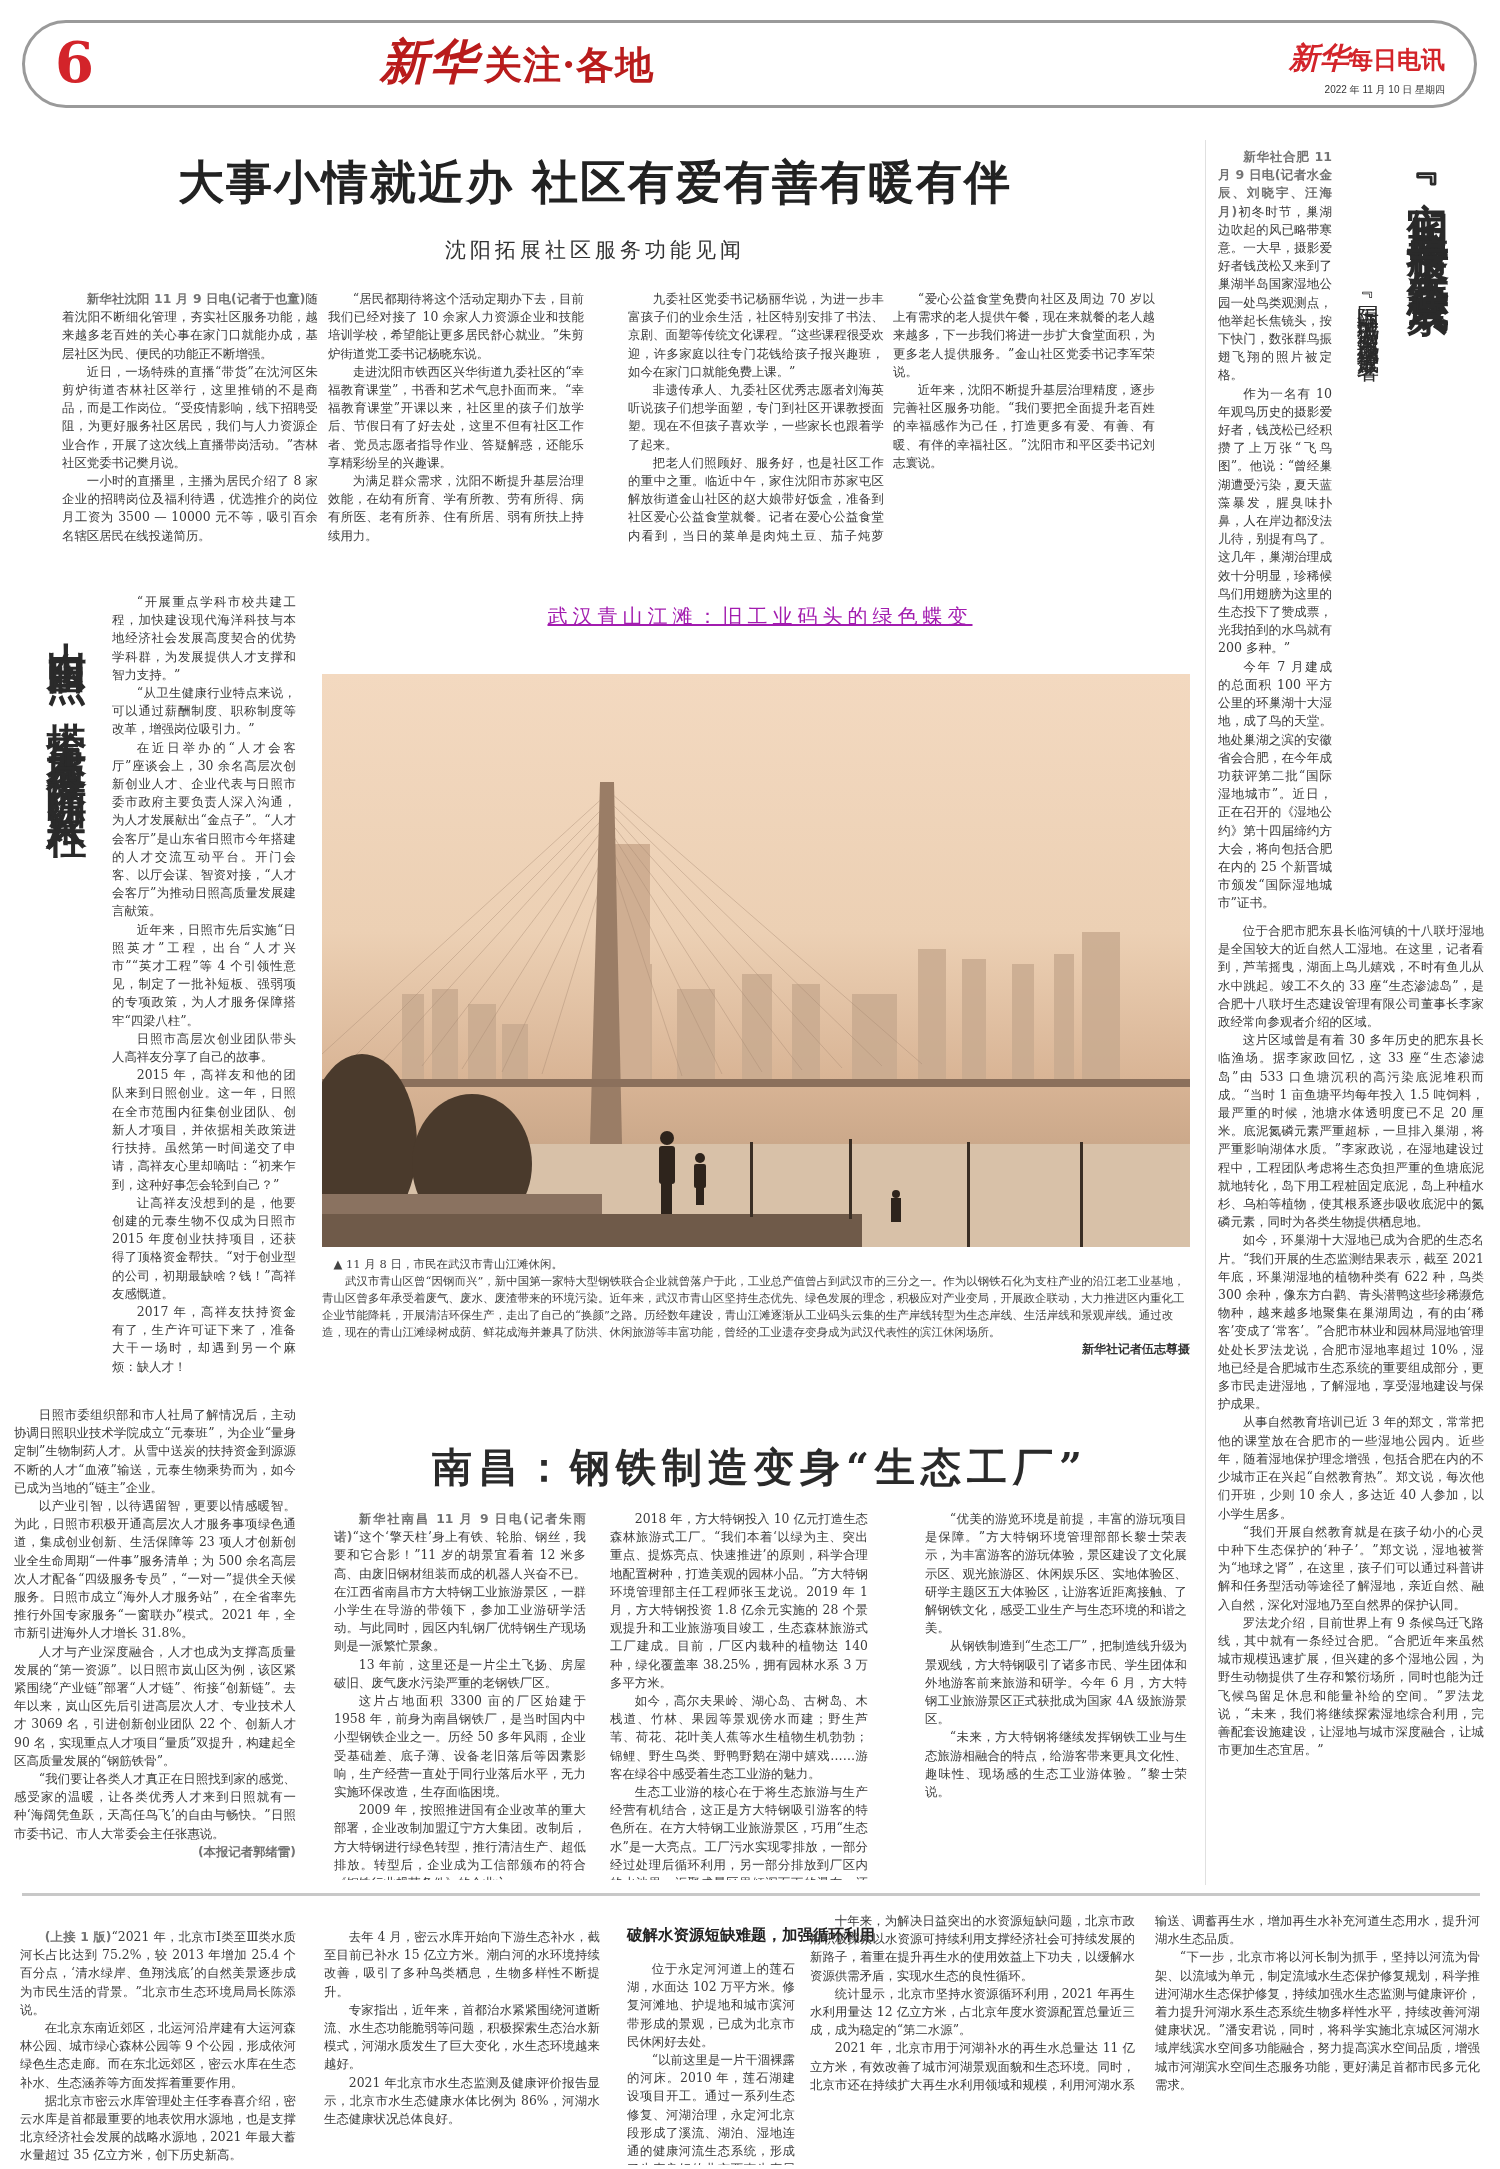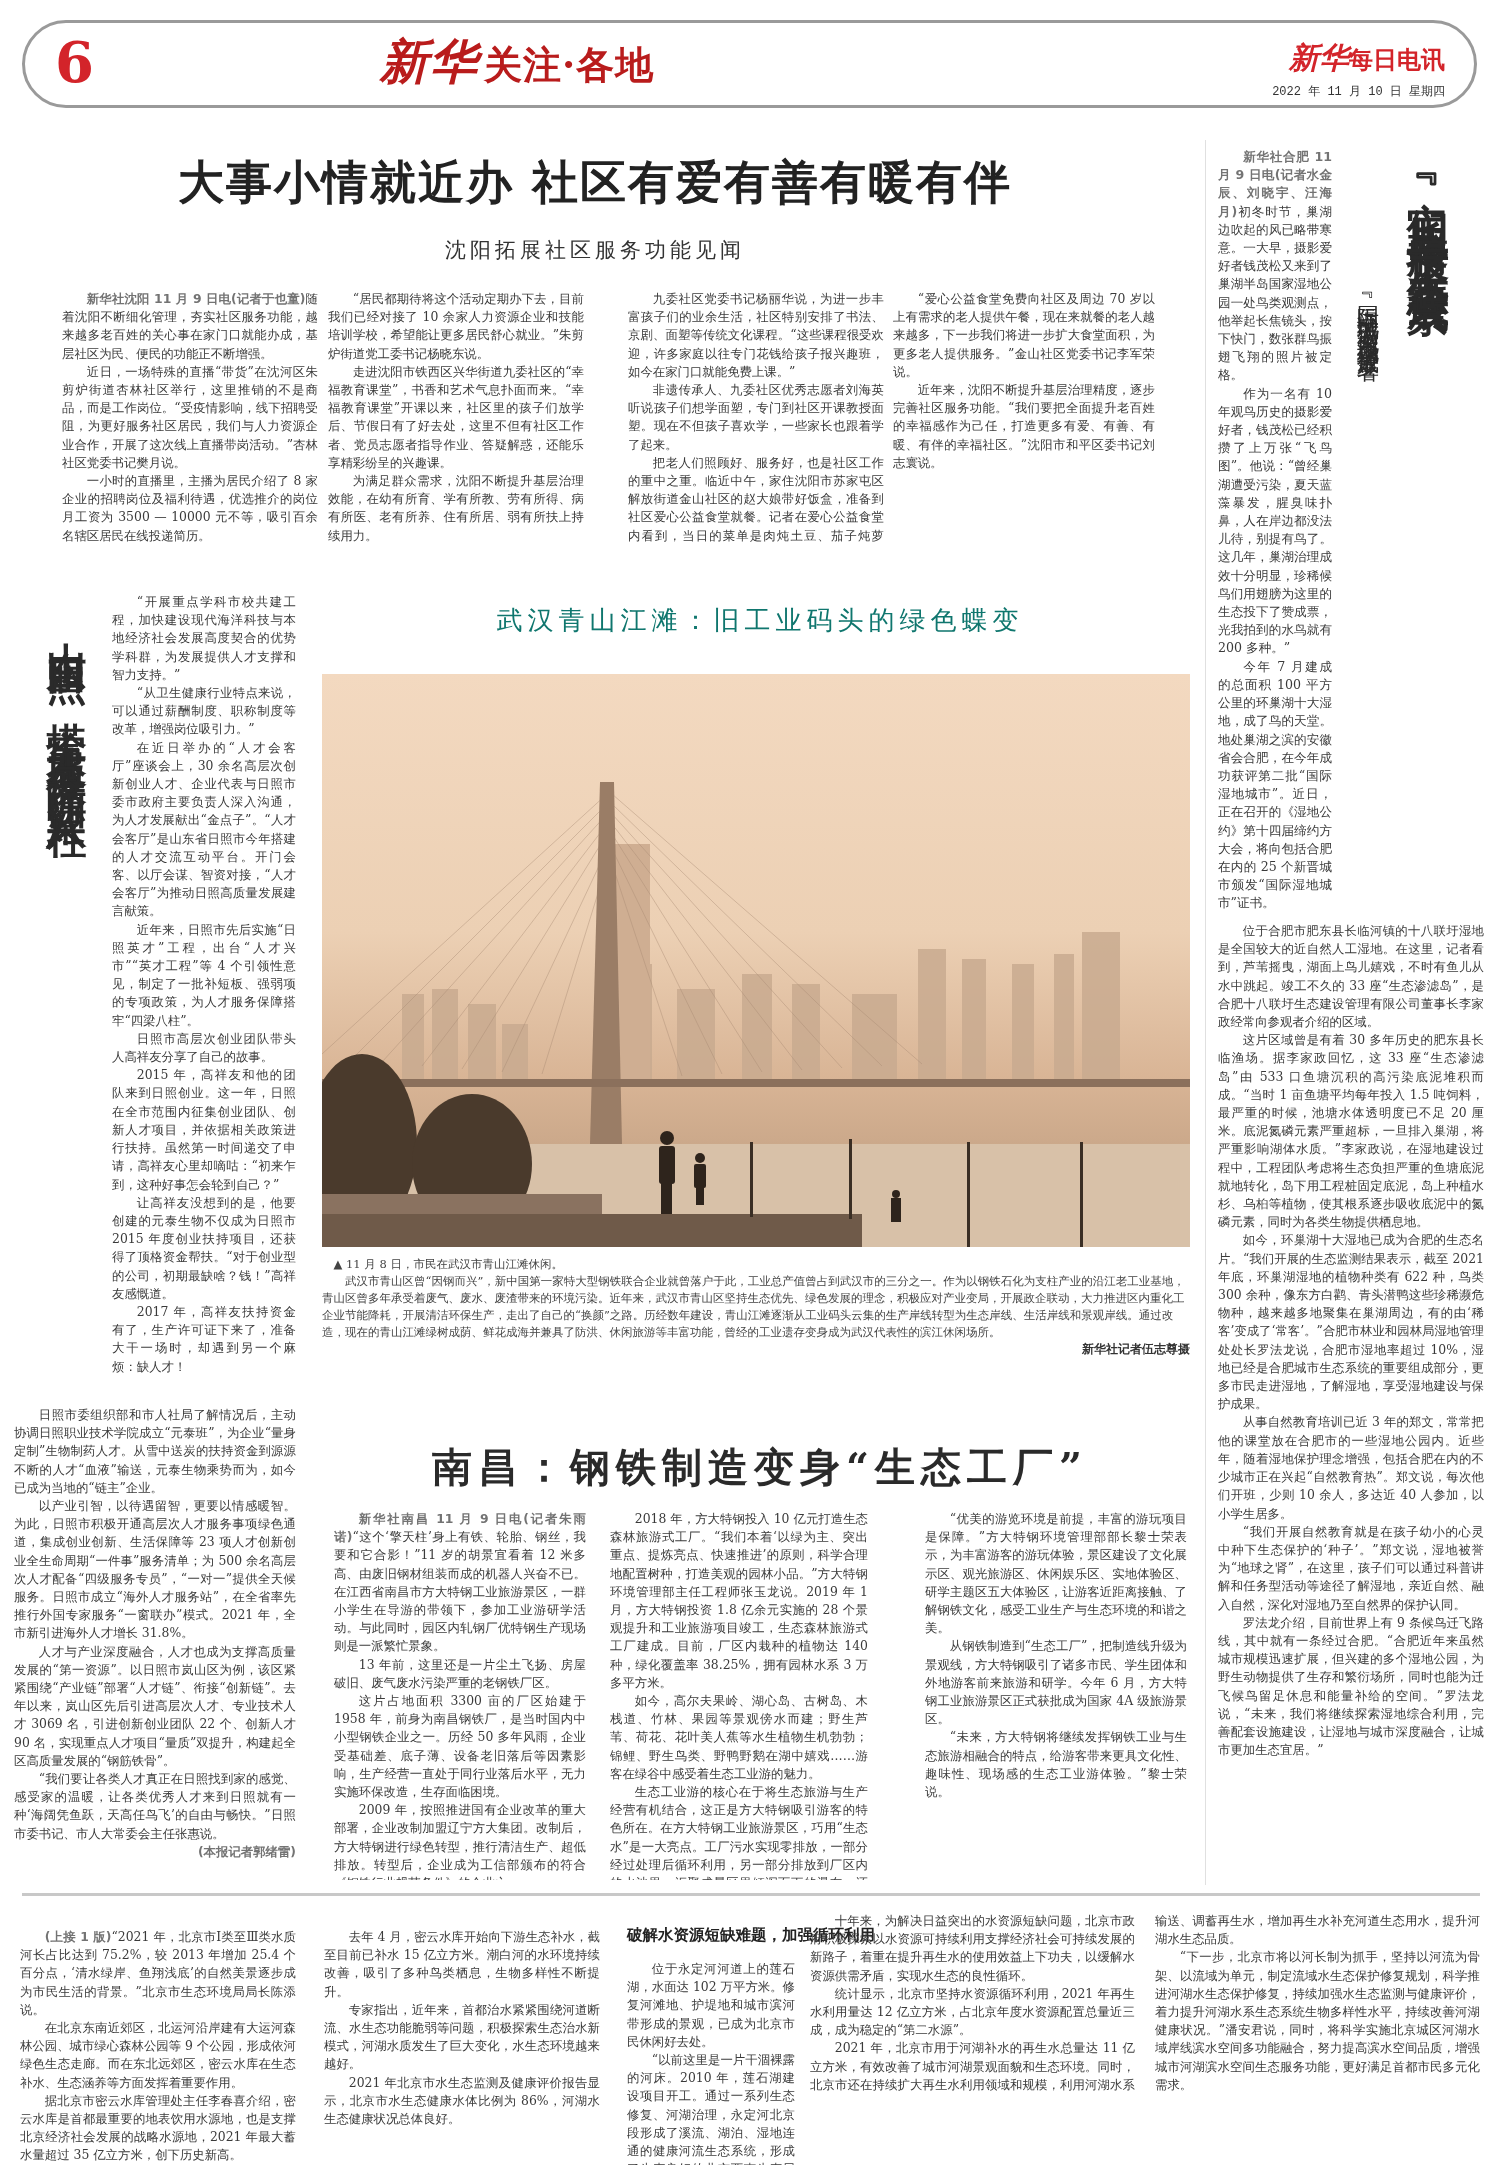--- a/index.html
+++ b/index.html
@@ -6,38 +6,38 @@
   body { width: 1500px; height: 2169px; background: #fff; font-family: "DejaVu Serif", "Liberation Serif", serif; color: #333; position: relative; overflow: hidden; }
   .abs { position: absolute; }
   
   .masthead { left: 22px; top: 20px; width: 1455px; height: 88px; border: 3px solid #9a9a9a; border-radius: 44px; }
   .page-num { left: 55px; top: 34px; font-family: "DejaVu Serif", serif; font-weight: bold; font-size: 56px; color: #d3242a; line-height: 1; }
   .section-title { left: 380px; top: 30px; font-size: 38px; color: #b91c1c; font-weight: bold; letter-spacing: 1px; white-space: nowrap; }
   .section-title .script { font-family: "DejaVu Serif", serif; font-style: italic; font-size: 48px; margin-right: 6px; }
   .brand { right: 55px; top: 38px; text-align: right; }
   .brand-name { font-size: 24px; color: #d3242a; font-weight: bold; white-space: nowrap; }
   .brand-name .script { font-style: italic; font-size: 30px; }
-  .brand-date { font-family: Liberation Mono, monospace; font-size: 12px; color: #333; margin-top: 4px; white-space: nowrap; }
+  .brand-date { font-family: Liberation Sans, sans-serif; font-size: 10px; color: #333; margin-top: 4px; white-space: nowrap; }
 
   
   .main-headline { left: 20px; top: 152px; width: 1150px; text-align: center; font-family: "DejaVu Serif", serif; font-weight: bold; font-size: 46px; color: #222; letter-spacing: 2px; white-space: nowrap; }
   .main-sub { left: 20px; top: 236px; width: 1150px; text-align: center; font-family: "DejaVu Sans", sans-serif; font-size: 21px; color: #333; letter-spacing: 4px; }
 
   .body-text { font-size: 12.4px; line-height: 18.2px; color: #3a3a3a; text-align: justify; }
   .body-text p { text-indent: 2em; }
   .dateline { font-family: "DejaVu Sans", sans-serif; font-weight: bold; color: #737373; }
   .col { position: absolute; overflow: hidden; }
 
   
   .vhead { writing-mode: vertical-rl; font-family: "DejaVu Serif", serif; color: #2a2a2a; white-space: nowrap; }
   .vhead-rizhao { left: 40px; top: 610px; font-size: 40px; font-weight: bold; letter-spacing: 8px; }
   .vhead-hefei-main { left: 1400px; top: 160px; font-size: 42px; font-weight: bold; letter-spacing: 8px; }
   .vhead-hefei-sub { left: 1353px; top: 285px; font-family: "DejaVu Sans", sans-serif; font-size: 22px; letter-spacing: 3px; }
 
-  .wuhan-title { left: 320px; top: 603px; width: 880px; text-align: center; font-size: 26px; color: #0f766e; letter-spacing: 5px; }
+  .wuhan-title { left: 320px; top: 603px; width: 880px; text-align: center; font-size: 20px; color: #a21caf; letter-spacing: 5px; text-decoration: underline; }
   .photo { left: 322px; top: 674px; width: 868px; height: 573px; overflow: hidden; background: linear-gradient(#f3d9c0 0%, #ecd0b4 45%, #d9b596 70%, #b79679 100%); }
   .caption { left: 322px; top: 1256px; width: 868px; font-size: 11.5px; line-height: 17px; color: #444; }
   .caption p { text-indent: 2em; }
   .caption .first { text-indent: 1em; }
   .credit { font-family: "DejaVu Sans", sans-serif; font-weight: bold; float: right; color: #333; font-size: 12px; }
 
   .nanchang-title { left: 320px; top: 1440px; width: 880px; text-align: center; font-size: 40px; font-weight: bold; color: #2a2a2a; letter-spacing: 6px; }
 
   .rule { left: 22px; top: 1893px; width: 1458px; height: 3px; background: #c8c8c8; }
   .beijing-sub { left: 627px; top: 1925px; font-family: "DejaVu Sans", sans-serif; font-weight: bold; font-size: 15.5px; color: #222; }

